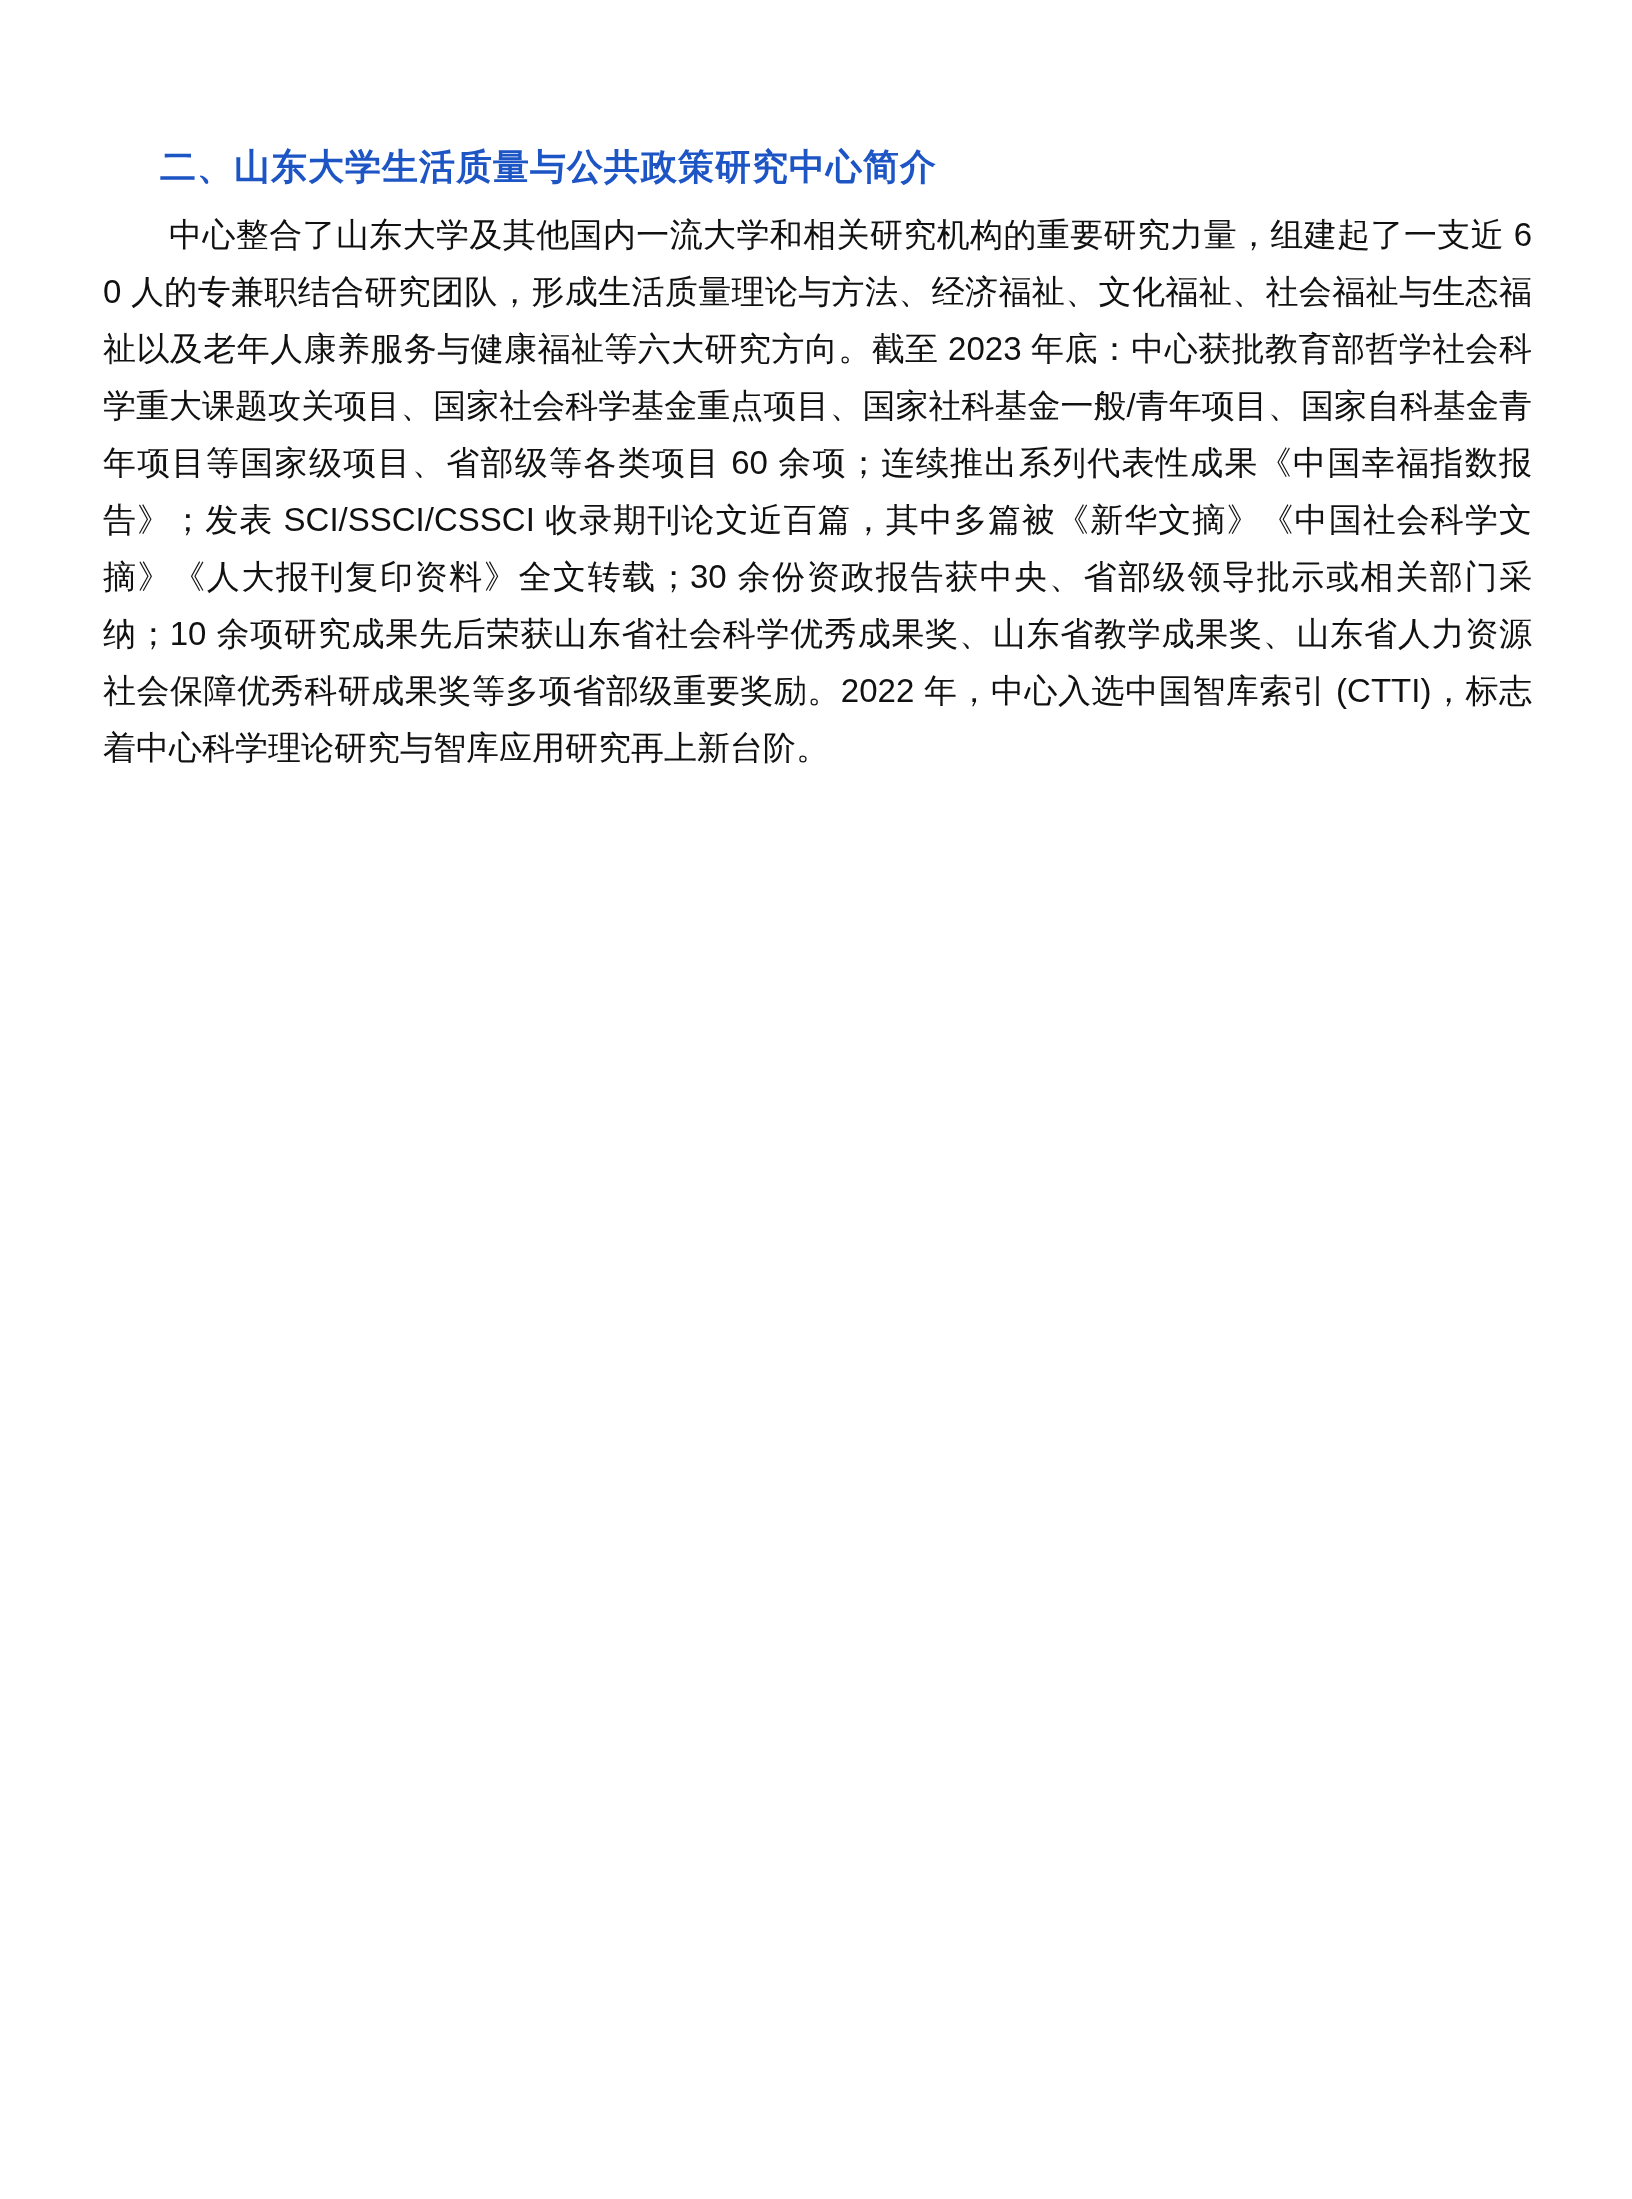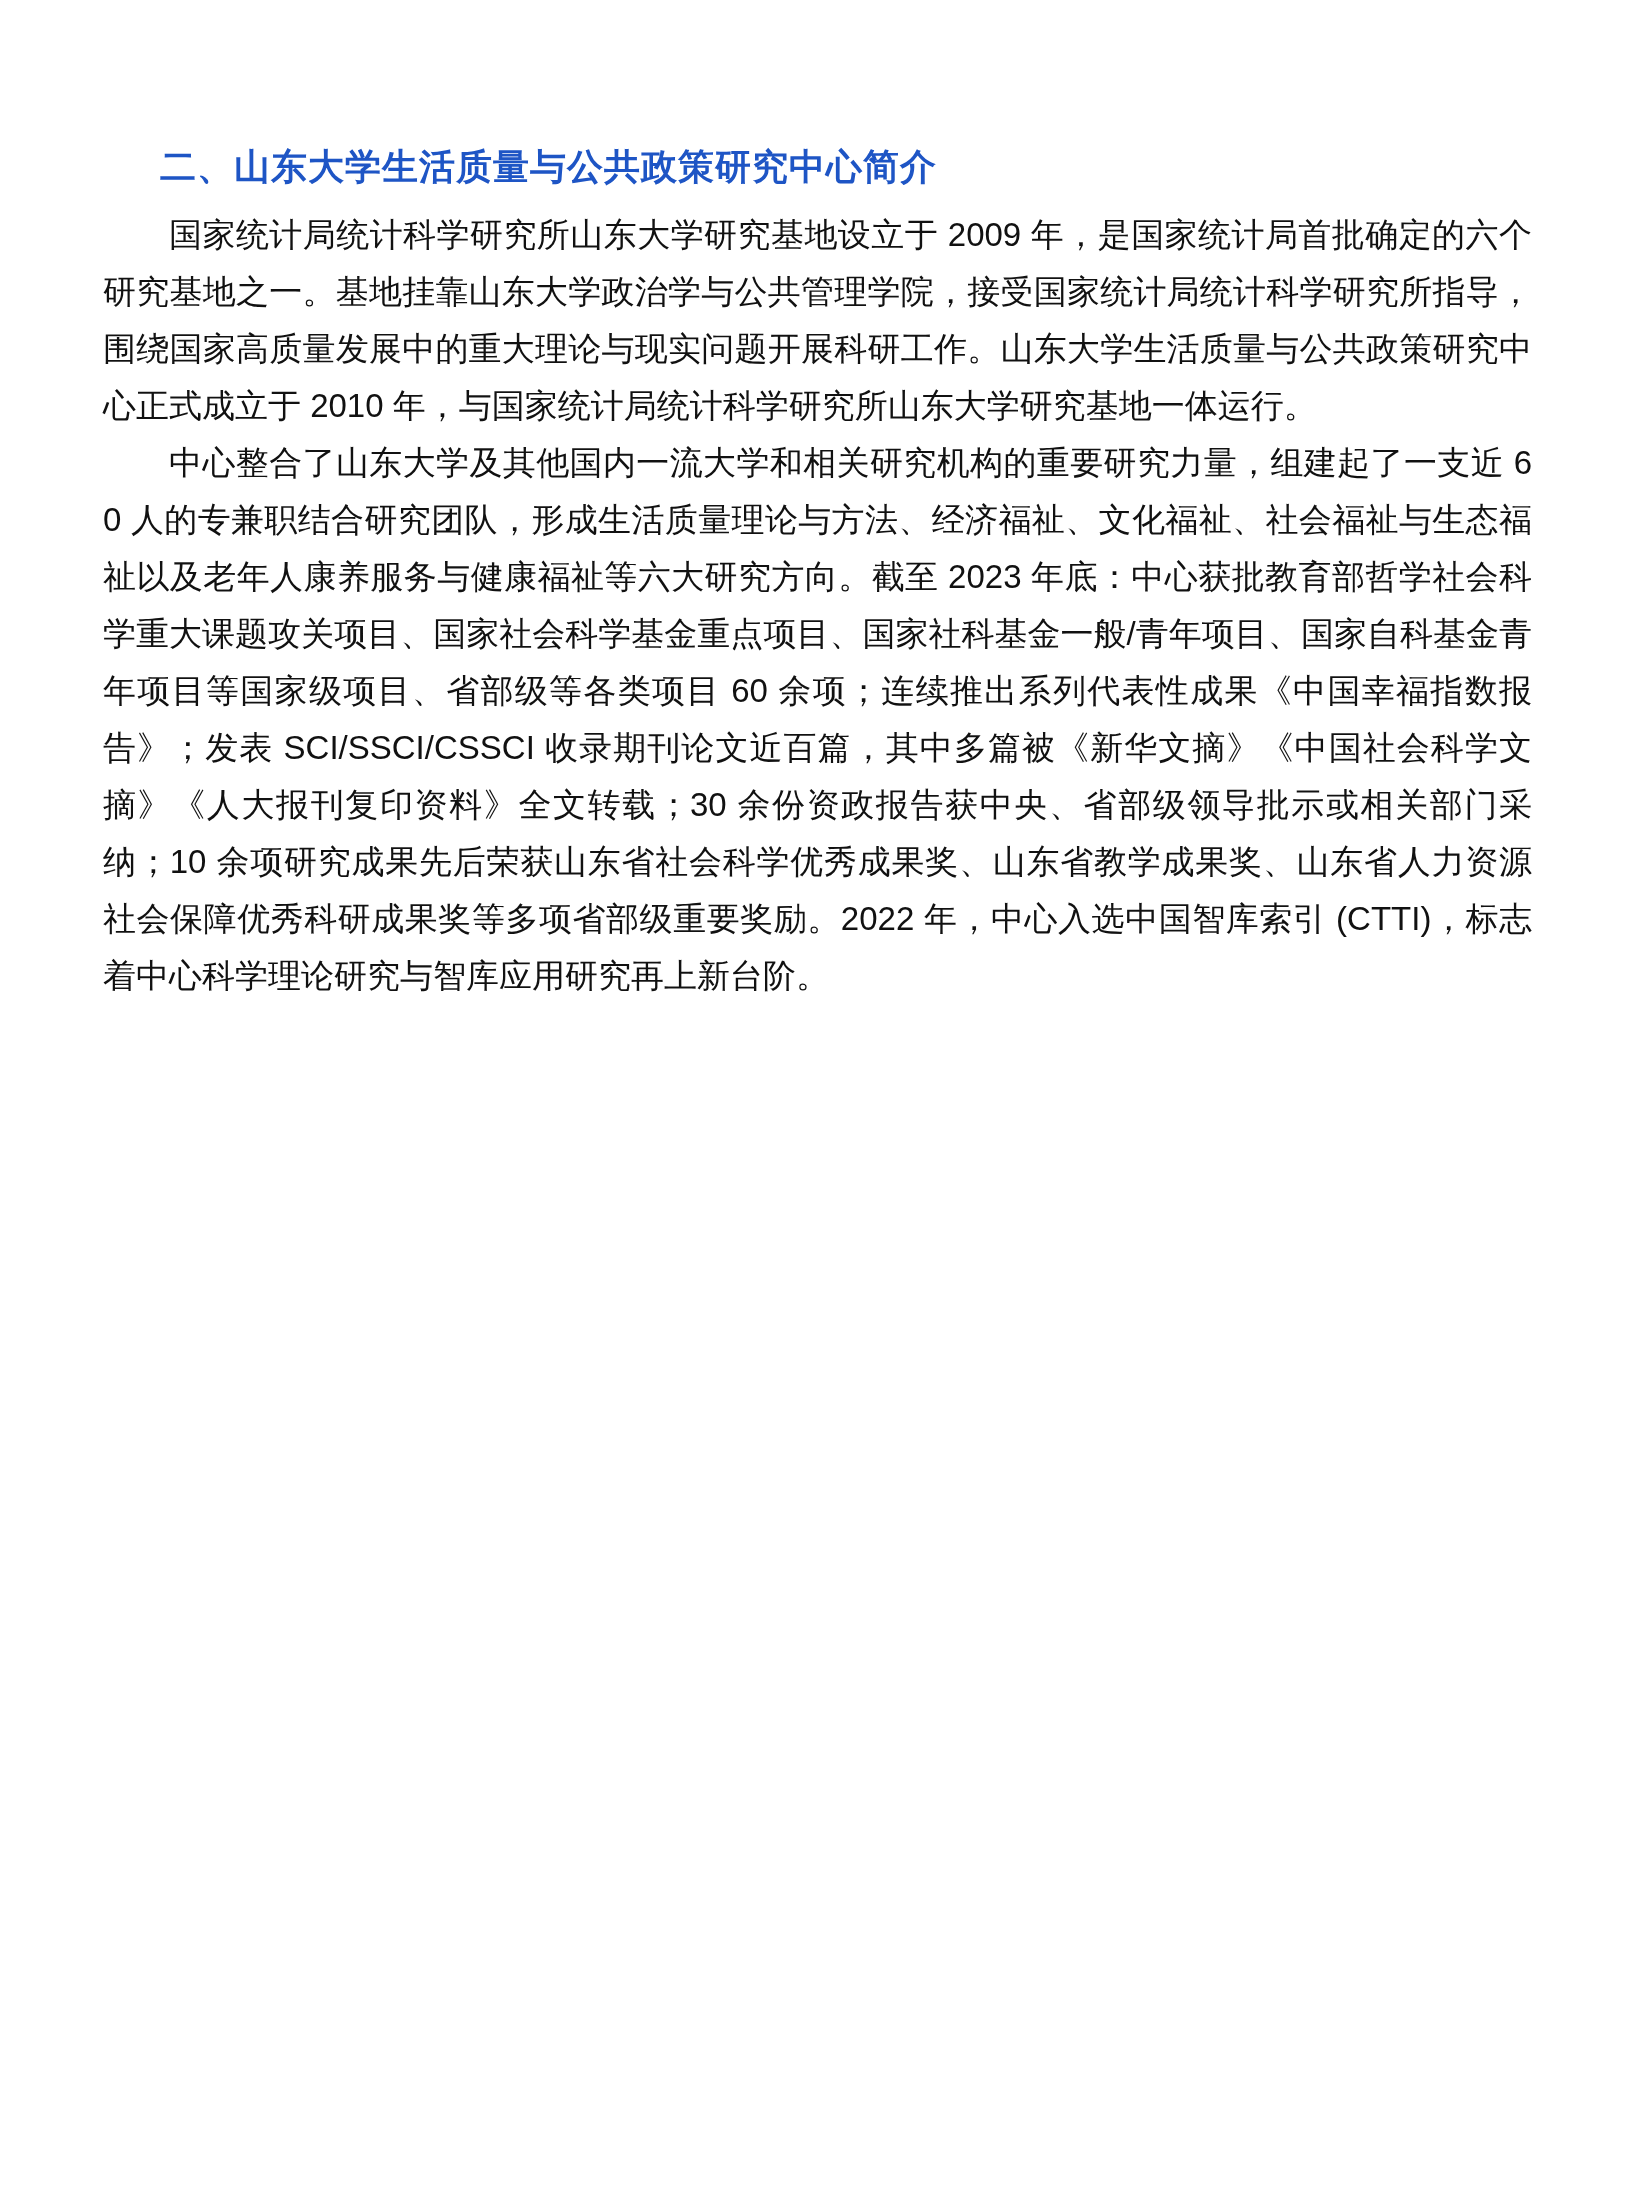--- a/index.html
+++ b/index.html
@@ -39,16 +39,15 @@
       word-break: break-all;
       font-family: "Liberation Sans", "DejaVu Sans", sans-serif;
     }
   </style>
 </head>
 <body>
 
 <div class="page">
   <div class="content">
     <h2 class="section-heading" style="color: rgb(30, 85, 197);">二、山东大学生活质量与公共政策研究中心简介</h2>
-    <p class="body-paragraph">国家统计局统计科学研究所山东大学研究基地设立于 2009 年，是国家统计局首批确定的六个研究基地之一。基地挂靠山东大学政治学与公共管理学院，接受国家统计局统计科学研究所指导，围绕国家高质量发展中的重大理论与现实问题开展科研工作。山东大学生活质量与公共政策研究中心正式成立于 2010 年，与国家统计局统计科学研究所山东大学研究基地一体运行。</p>
     <p class="body-paragraph">中心整合了山东大学及其他国内一流大学和相关研究机构的重要研究力量，组建起了一支近 60 人的专兼职结合研究团队，形成生活质量理论与方法、经济福祉、文化福祉、社会福祉与生态福祉以及老年人康养服务与健康福祉等六大研究方向。截至 2023 年底：中心获批教育部哲学社会科学重大课题攻关项目、国家社会科学基金重点项目、国家社科基金一般/青年项目、国家自科基金青年项目等国家级项目、省部级等各类项目 60 余项；连续推出系列代表性成果《中国幸福指数报告》；发表 SCI/SSCI/CSSCI 收录期刊论文近百篇，其中多篇被《新华文摘》《中国社会科学文摘》《人大报刊复印资料》全文转载；30 余份资政报告获中央、省部级领导批示或相关部门采纳；10 余项研究成果先后荣获山东省社会科学优秀成果奖、山东省教学成果奖、山东省人力资源社会保障优秀科研成果奖等多项省部级重要奖励。2022 年，中心入选中国智库索引 (CTTI)，标志着中心科学理论研究与智库应用研究再上新台阶。</p>
   </div>
 </div>
 
 </body></html>

